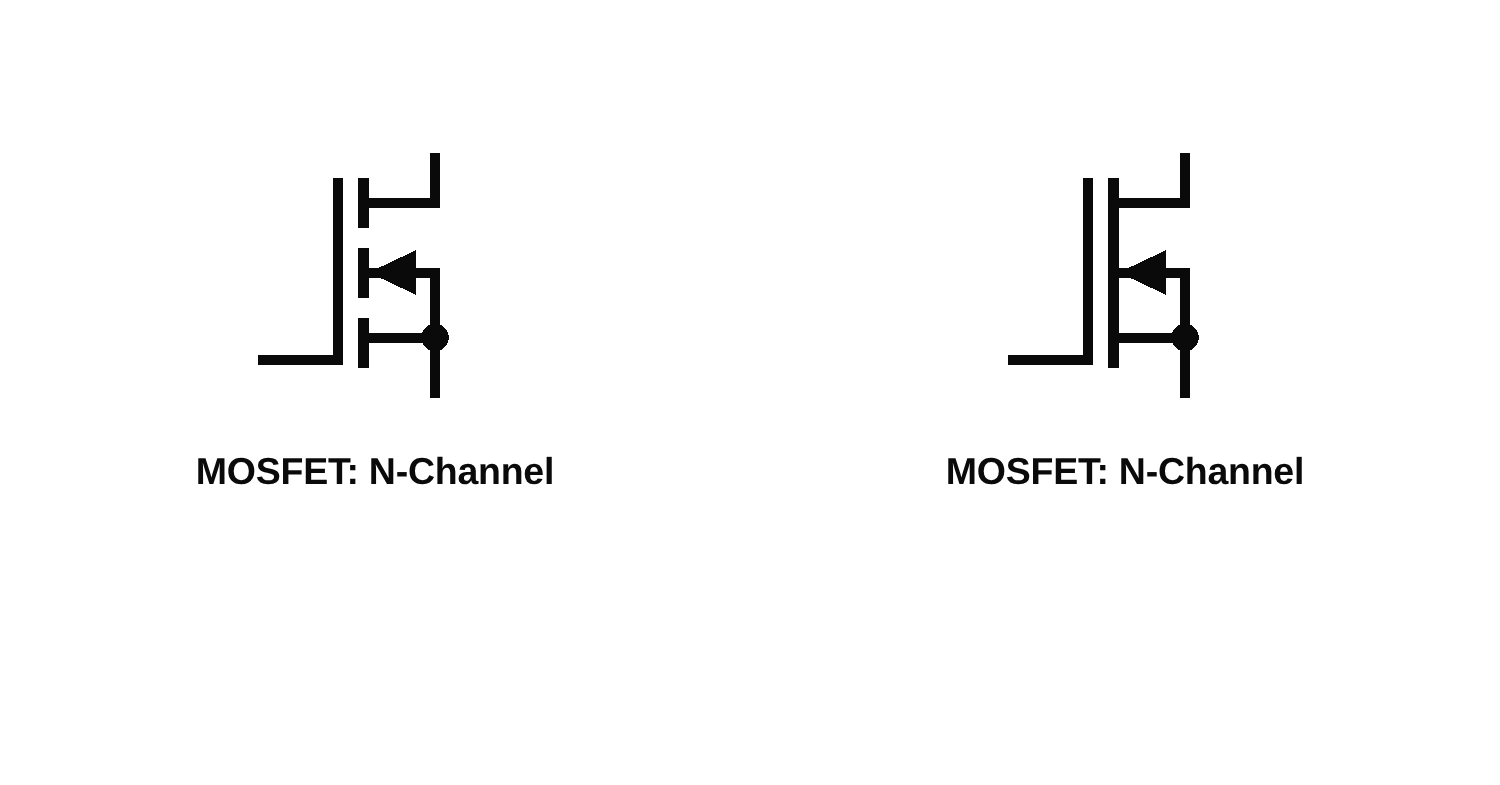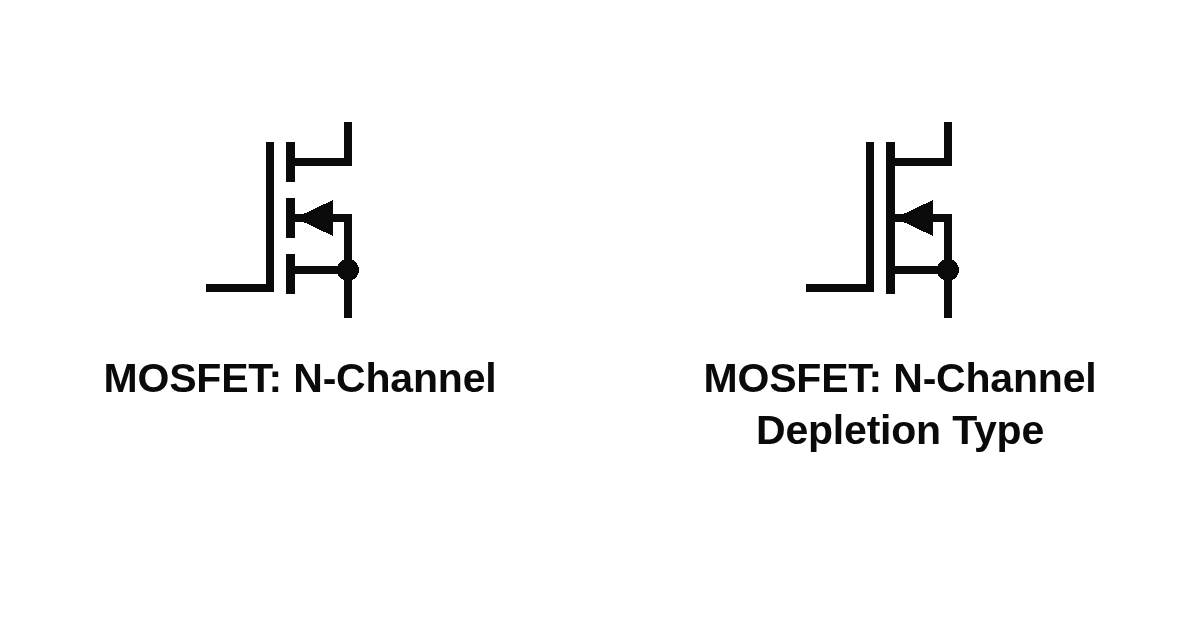--- a/index.html
+++ b/index.html
@@ -42,21 +42,21 @@
   }
 
   .caption {
     position: absolute;
     left: 0;
     width: 600px;
     text-align: center;
     color: #0a0a0a;
     font-family: "Liberation Sans", sans-serif;
     font-weight: bold;
-    font-size: 41px;
+    font-size: 30px;
     line-height: 52px;
     letter-spacing: -0.2px;
     -webkit-font-smoothing: antialiased;
   }
   .caption .line {
     display: block;
     white-space: nowrap;
   }
 </style>
 </head>
@@ -124,17 +124,16 @@
 
           <rect x="144" y="146" width="8" height="52"></rect>
 
           <circle cx="148" cy="150" r="11"></circle>
         </g>
       </svg>
     </div>
 
     <div class="caption" style="top:352px;">
       <span class="line">MOSFET: N-Channel</span>
-      <span class="line">Depletion Type</span>
     </div>
   </div>
 
 </div>
 
 </body></html>

